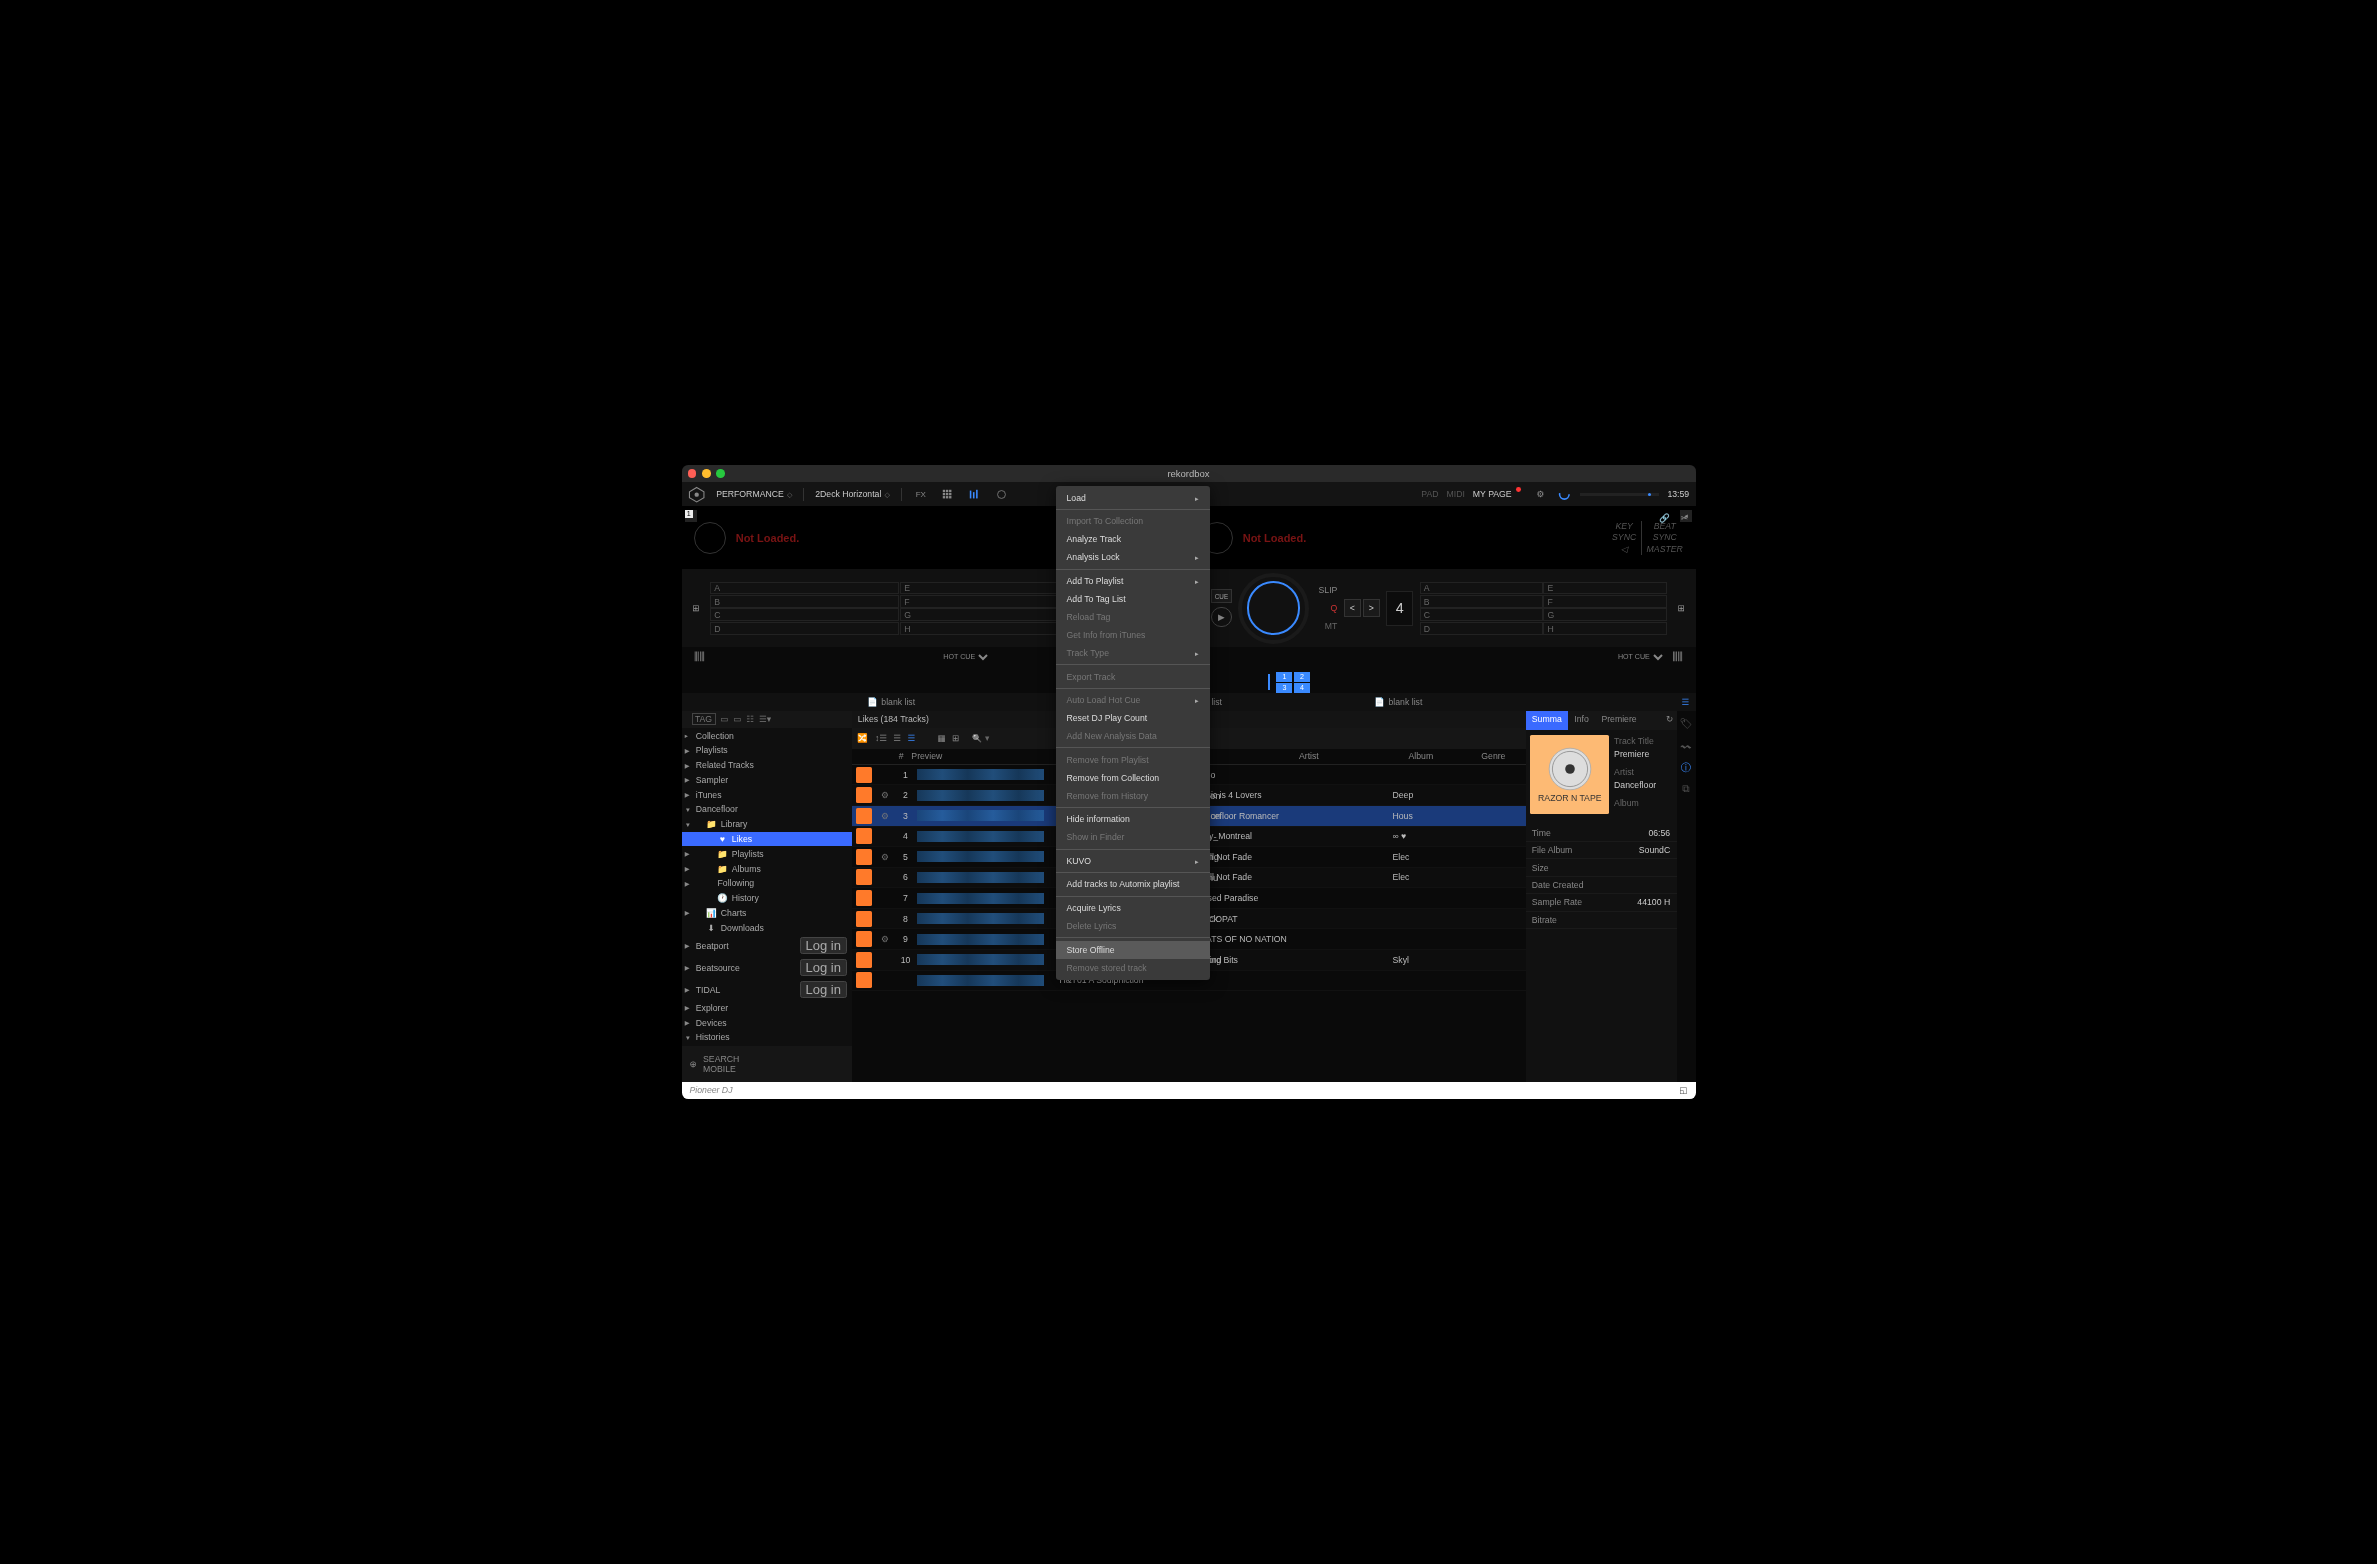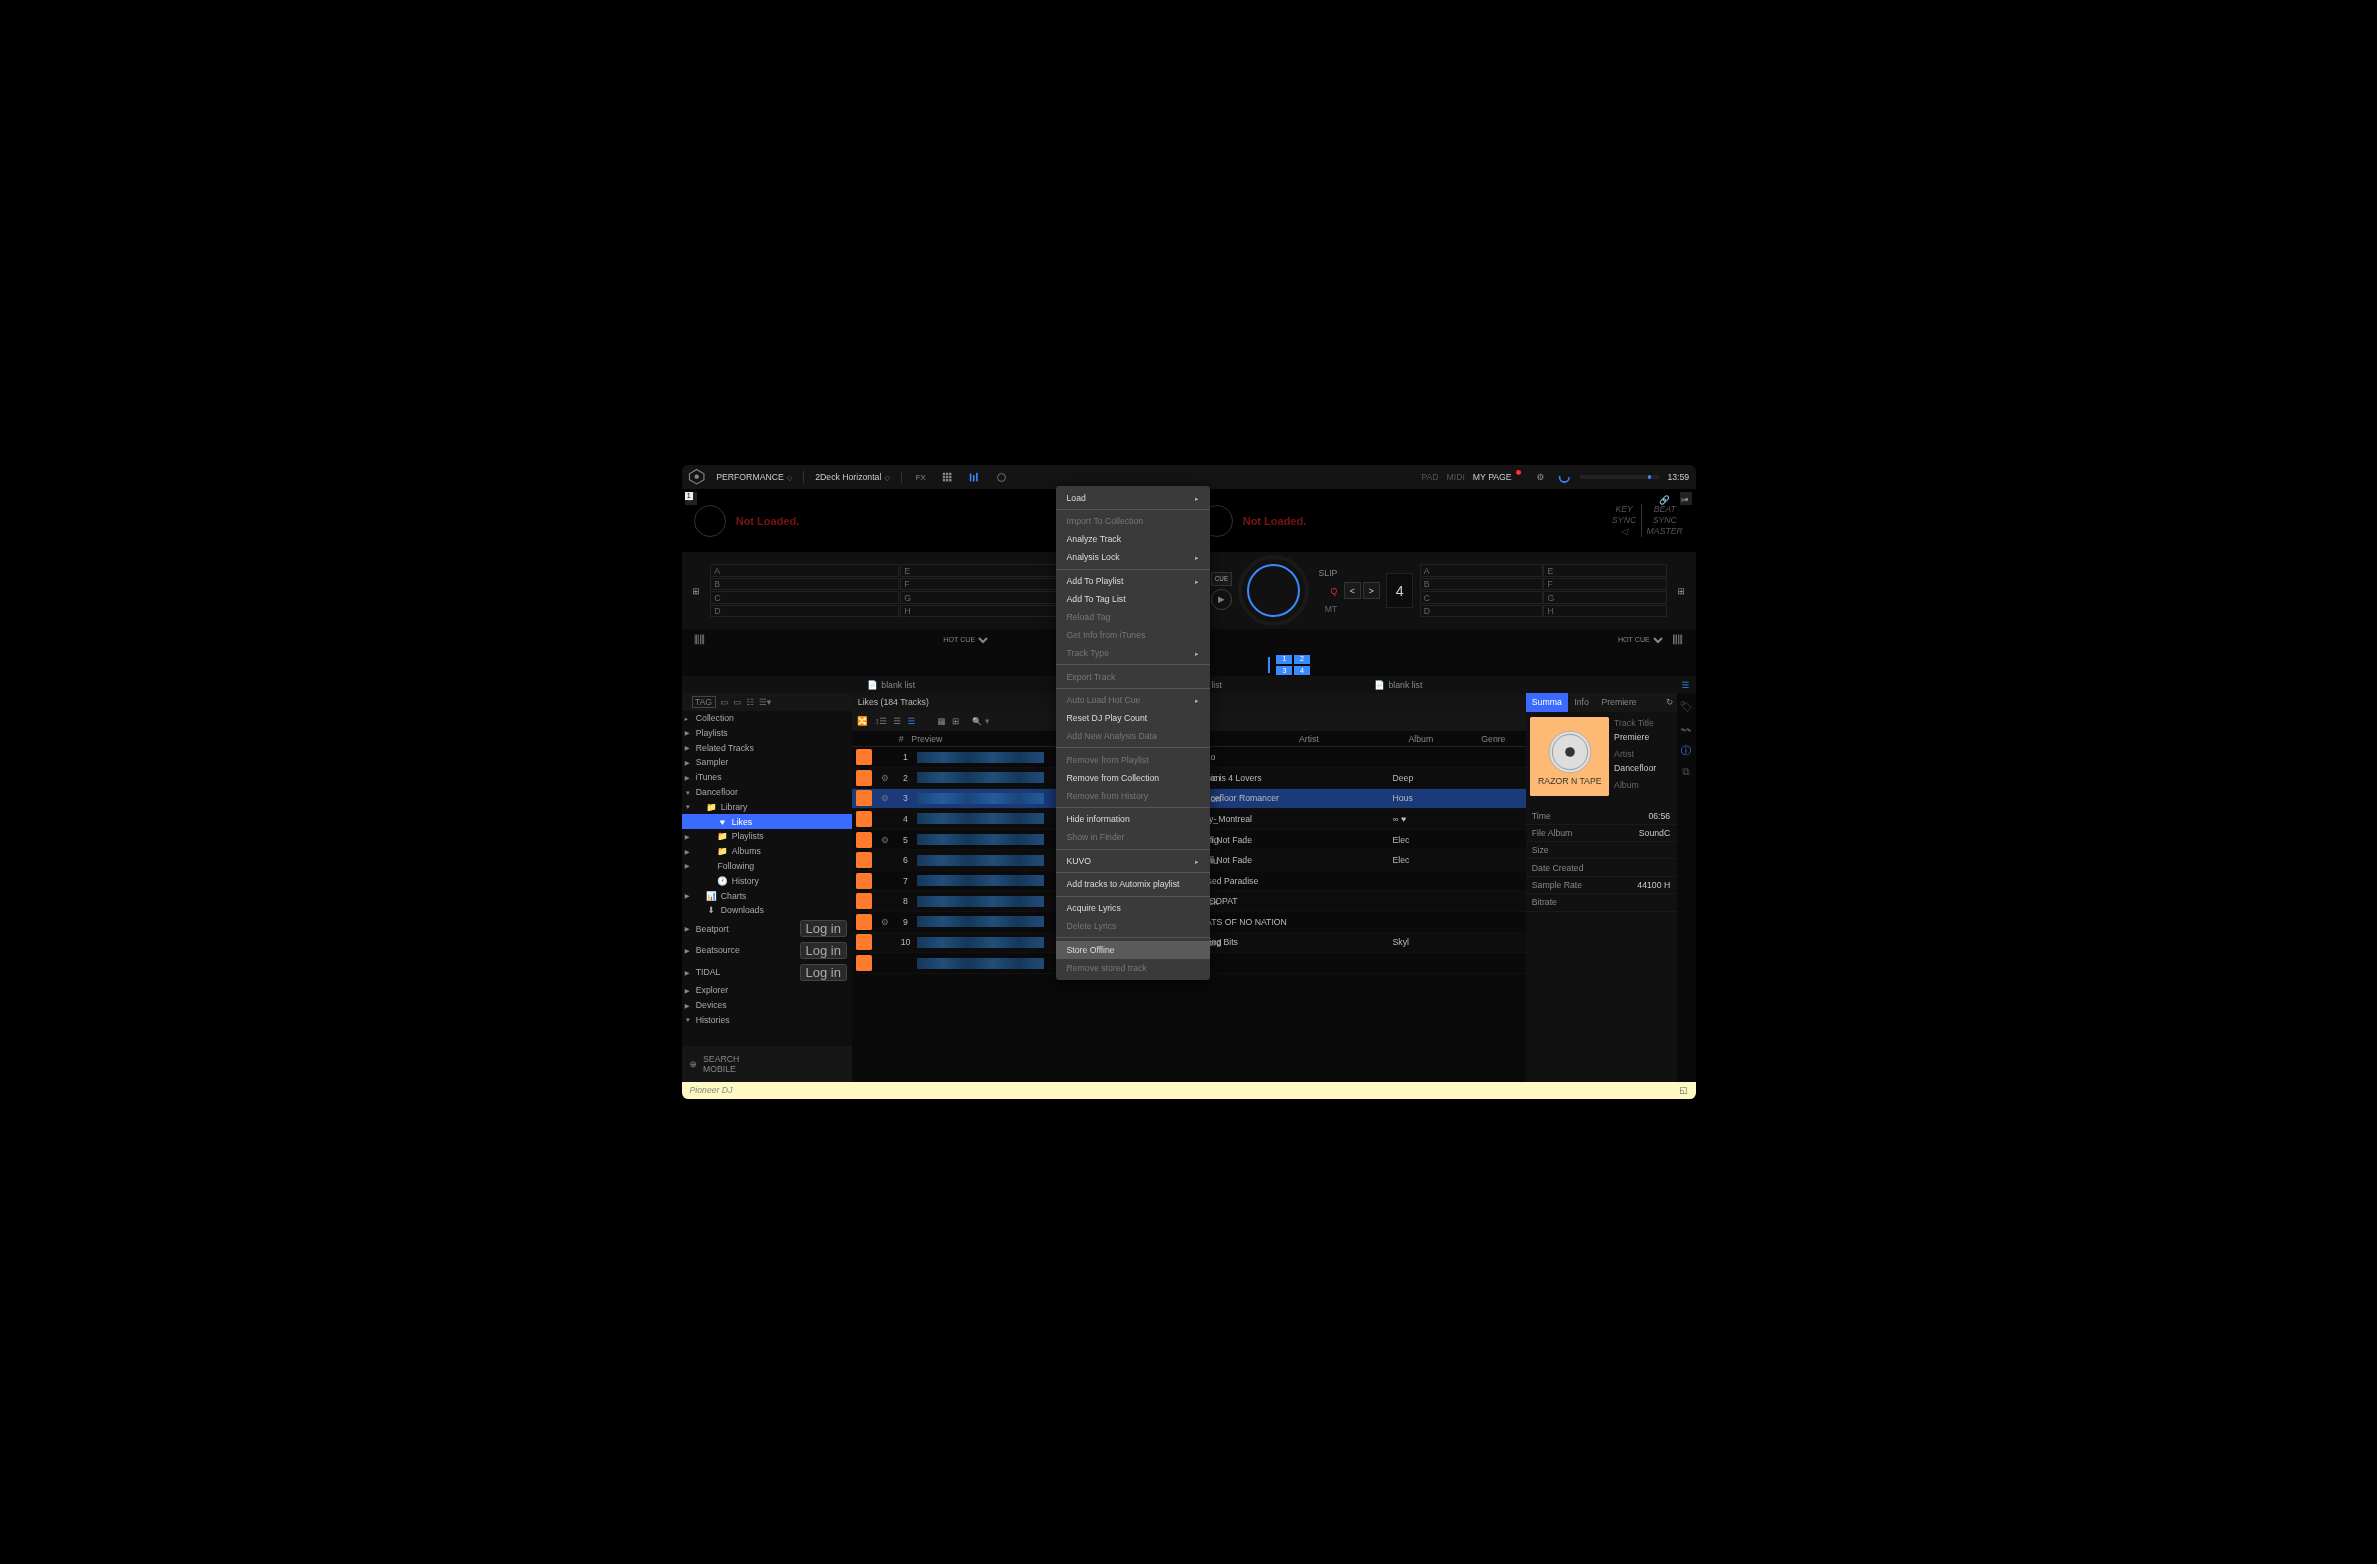--- a/index.html
+++ b/index.html
@@ -113,37 +113,45 @@
 .info-art .cover{width:79px;height:79px;background:#fdba74;border-radius:1.6px;display:flex;align-items:center;justify-content:center;flex-direction:column;font-size:5.5px;color:#333;text-align:center}
 .info-art .meta{flex:1;font-size:7.1px;color:#888;line-height:1.6;overflow:hidden}
 .info-rows { flex:1; }
 .info-row { display:flex; justify-content:space-between; padding:3.2px 6.3px; border-bottom:0.8px solid #1a1a1a; font-size:8px; }
 .info-row .k{color:#888}.info-row .v{color:#ccc}
 
 .side-icons { width:19px; background:#0a0a0a; display:flex; flex-direction:column; align-items:center; gap:8px; padding-top:6.3px; }
 .side-icons div{color:#555;cursor:pointer;font-size:10.3px}
 .side-icons div.active{color:#3a8aff}
 
-.footer { height:17.4px; background:#fef9c3; display:flex; align-items:center; padding:0 8px; }
+.footer { height:17.4px; background:#ffffff; display:flex; align-items:center; padding:0 8px; }
 .footer .brand{color:#888;font-style:italic;font-size:8.7px}
 .footer .resize{margin-left:auto;color:#555}
 
 
 .ctx { position:absolute; left:374px; top:20.6px; width:154px; background:#3a3a3a; border-radius:3.2px; padding:3.2px 0; z-index:1000; box-shadow:0 3.2px 16px rgba(0,0,0,.6); }
 .ctx-item { padding:4px 11px; color:#ddd; font-size:9.5px; cursor:pointer; display:flex; justify-content:space-between; align-items:center; }
 .ctx-item.disabled{color:#777;cursor:default}
 .ctx-item.highlight{background:#5a5a5a}
 .ctx-item .sub:after{content:'▸';font-size:7.1px;color:#aaa}
 .ctx-sep{height:0.8px;background:#555;margin:2.4px 0}
 </style>
 </head>
 <body>
 
 <div class="window">
 
+  <div class="titlebar">
+    <div class="traffic">
+      <div class="dot r"></div>
+      <div class="dot y"></div>
+      <div class="dot g"></div>
+    </div>
+    <div class="title">rekordbox</div>
+  </div>
 
   <div class="topbar">
     <svg class="logo" viewBox="0 0 24 24">
         <polygon points="12,2 22,8 22,16 12,22 2,16 2,8" fill="none" stroke="#888" stroke-width="1.5"></polygon>
         <circle cx="12" cy="12" r="3" fill="#888"></circle>
       </svg>
     <span class="sel">PERFORMANCE</span>
     <div class="divider"></div>
     <span class="sel">2Deck Horizontal</span>
     <div class="divider"></div>

